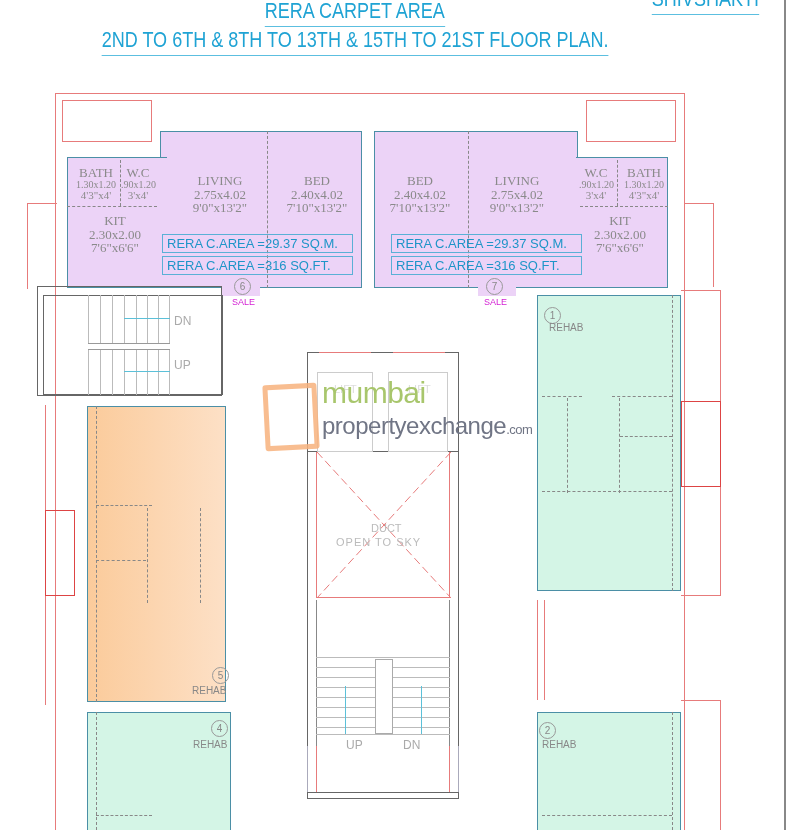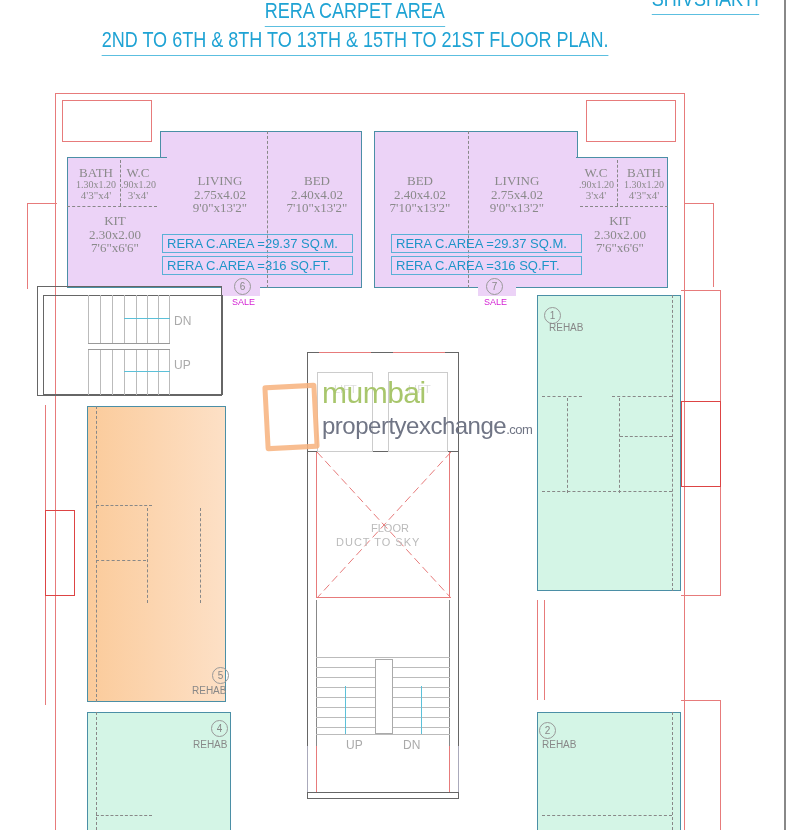--- a/index.html
+++ b/index.html
@@ -186,22 +186,22 @@
 <div class="stair-label" style="left:334px; top:383px; font-size:11px; color:#ddd;">LIFT</div>
 <div class="stair-label" style="left:408px; top:383px; font-size:11px; color:#ddd;">LIFT</div>
 
 <div class="abs gray" style="left:307px; top:452px; width:152px; height:150px; border-width:1px; border-top:none; border-bottom:none;"></div>
 <div class="abs" style="left:316px; top:452px; width:134px; height:146px; border-left:1px solid #e77b7b; border-right:1px solid #e77b7b; border-bottom:1px solid #e77b7b;">
   <svg width="134" height="146" style="position:absolute; left:0; top:0;">
     <line x1="0" y1="0" x2="134" y2="146" stroke="#e77b7b" stroke-width="1" stroke-dasharray="8,4"></line>
     <line x1="134" y1="0" x2="0" y2="146" stroke="#e77b7b" stroke-width="1" stroke-dasharray="8,4"></line>
   </svg>
 </div>
-<div class="stair-label" style="left:371px; top:522px; font-size:11px; color:#bbb;">FLOOR</div>
-<div class="stair-label" style="left:336px; top:536px; font-size:11px; color:#bbb; letter-spacing:1px;">DUCT TO SKY</div>
+<div class="stair-label" style="left:371px; top:522px; font-size:11px; color:#bbb;">DUCT</div>
+<div class="stair-label" style="left:336px; top:536px; font-size:11px; color:#bbb; letter-spacing:1px;">OPEN TO SKY</div>
 
 <div class="abs gray" style="left:307px; top:600px; width:152px; height:146px; border-top:none; border-bottom:none;"></div>
 <div class="abs" style="left:316px; top:600px; width:134px; height:146px; border-left:1px solid #888; border-right:1px solid #888;"></div>
 <div>
   <div class="tread" style="left:316px; top:657px; width:134px; height:1px;"></div>
   <div class="tread" style="left:316px; top:667px; width:134px; height:1px;"></div>
   <div class="tread" style="left:316px; top:677px; width:134px; height:1px;"></div>
   <div class="tread" style="left:316px; top:687px; width:134px; height:1px;"></div>
   <div class="tread" style="left:316px; top:697px; width:134px; height:1px;"></div>
   <div class="tread" style="left:316px; top:707px; width:134px; height:1px;"></div>

